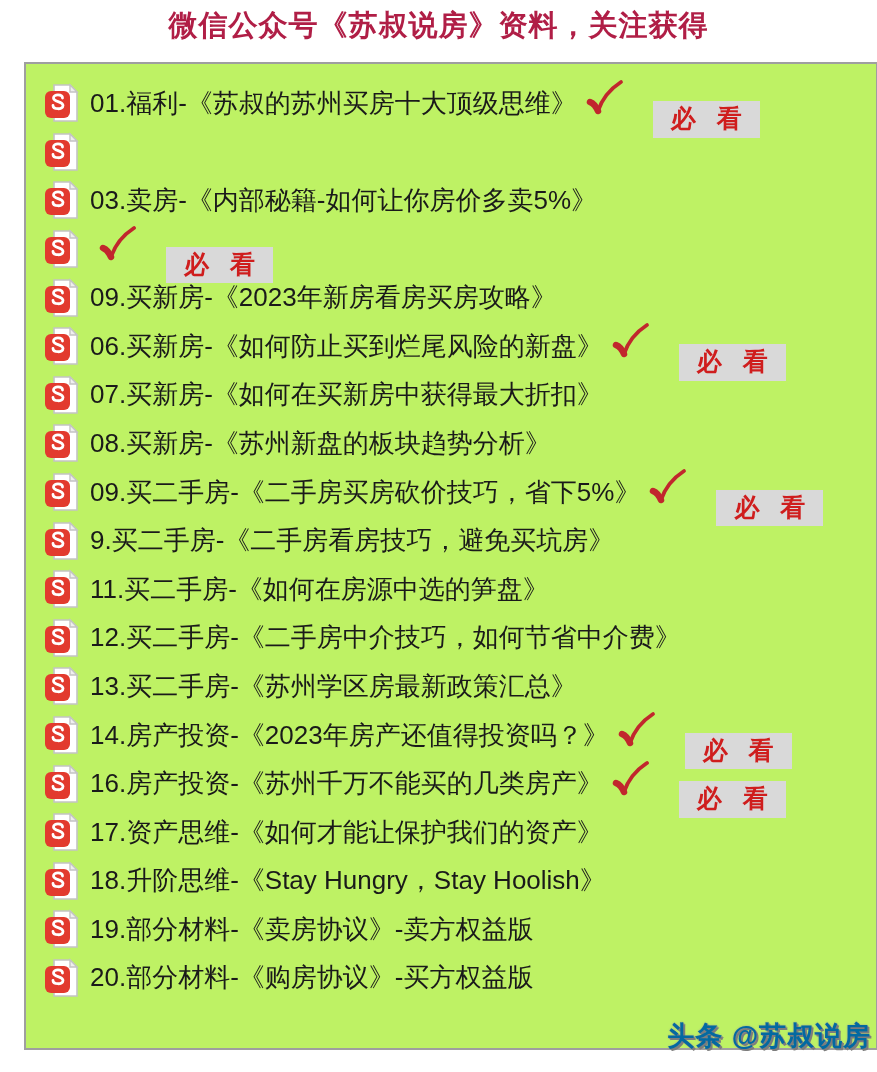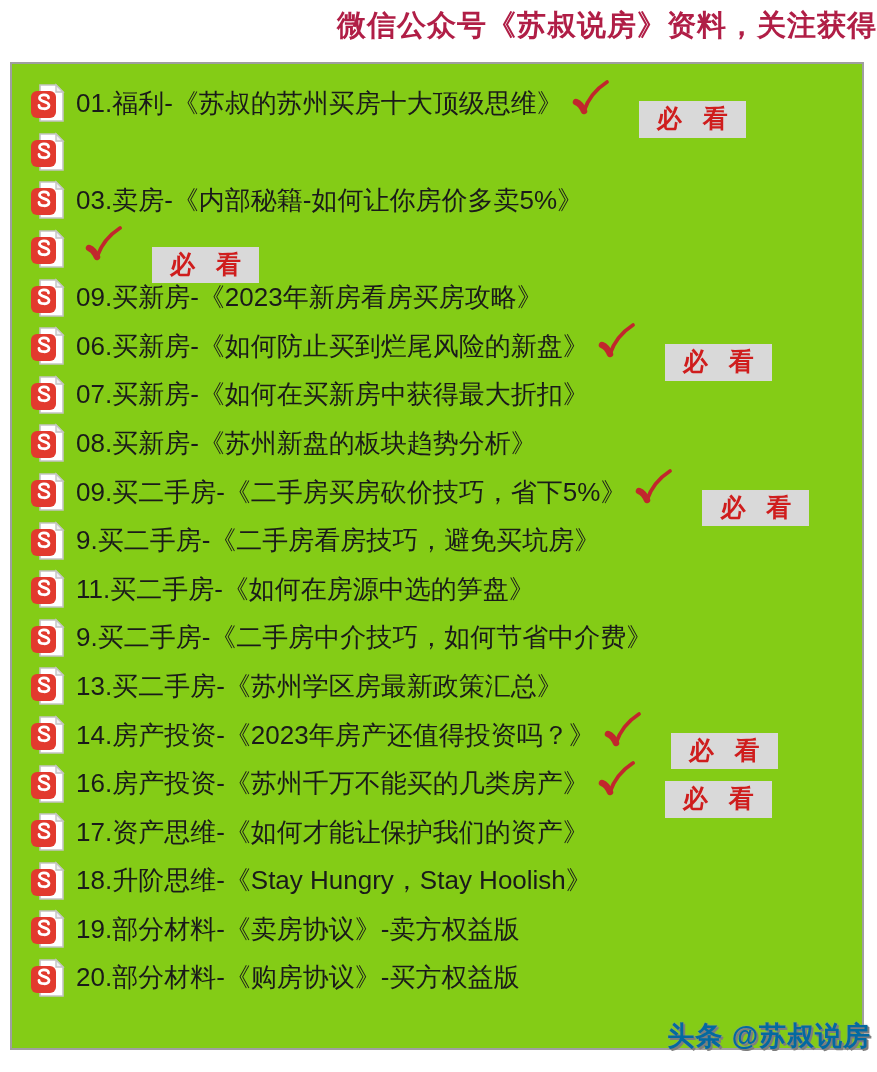--- a/index.html
+++ b/index.html
@@ -3,26 +3,26 @@
 <meta charset="utf-8">
 <style>
   html,body{margin:0;padding:0;}
   body{
     width:877px;height:1072px;position:relative;background:#ffffff;
     font-family:"Liberation Sans","DejaVu Sans",sans-serif;
     overflow:hidden;
   }
   .page-title{
     position:absolute;top:6px;left:0;width:877px;
-    text-align:right;font-size:29px;font-weight:bold;
+    text-align:center;font-size:29px;font-weight:bold;
     color:#b01e46;letter-spacing:1px;white-space:nowrap;
   }
   .panel{
-    position:absolute;left:10px;top:62px;width:854px;height:988px;
-    border:2px solid #9f9f9f;background:#84cc16;box-sizing:border-box;
+    position:absolute;left:24px;top:62px;width:854px;height:988px;
+    border:2px solid #9f9f9f;background:#bef264;box-sizing:border-box;
     padding:15px 0 0 18px;
   }
   .row{
     display:flex;align-items:center;height:48.6px;white-space:nowrap;
   }
   .doc-icon{flex:none;width:36px;height:42px;margin-right:10px;display:inline-flex;}
   .row-text{
     font-size:26px;color:#1a1a1a;letter-spacing:0px;
   }
   .check-icon{flex:none;width:42px;height:42px;margin-left:6px;position:relative;top:-4px;}
@@ -185,21 +185,21 @@
     </div>
     <div class="row">
       <span class="doc-icon">
         <svg width="36" height="42" viewBox="0 0 36 42">
           <path d="M10 3 H26 L33 10 V39 H10 Z" fill="#ffffff" stroke="#c4c4c4" stroke-width="1.6"></path>
           <path d="M26 3 V10 H33 Z" fill="#efefef" stroke="#c4c4c4" stroke-width="1.4"></path>
           <rect x="1" y="9" width="25" height="27" rx="6" fill="#e23a2e"></rect>
           <path d="M18.5 16 c0-4 -9 -4.2 -9 0 c0 4.2 9.5 3 9.5 7.5 c0 4.4 -10 4.2 -10 0" fill="none" stroke="#ffffff" stroke-width="2.8" stroke-linecap="round"></path>
         </svg>
       </span>
-      <span class="row-text">9.买二手房-《二手房中介技巧，如何节省中介费》</span>
+      <span class="row-text">12.买二手房-《二手房中介技巧，如何节省中介费》</span>
     </div>
     <div class="row">
       <span class="doc-icon">
         <svg width="36" height="42" viewBox="0 0 36 42">
           <path d="M10 3 H26 L33 10 V39 H10 Z" fill="#ffffff" stroke="#c4c4c4" stroke-width="1.6"></path>
           <path d="M26 3 V10 H33 Z" fill="#efefef" stroke="#c4c4c4" stroke-width="1.4"></path>
           <rect x="1" y="9" width="25" height="27" rx="6" fill="#e23a2e"></rect>
           <path d="M18.5 16 c0-4 -9 -4.2 -9 0 c0 4.2 9.5 3 9.5 7.5 c0 4.4 -10 4.2 -10 0" fill="none" stroke="#ffffff" stroke-width="2.8" stroke-linecap="round"></path>
         </svg>
       </span>

